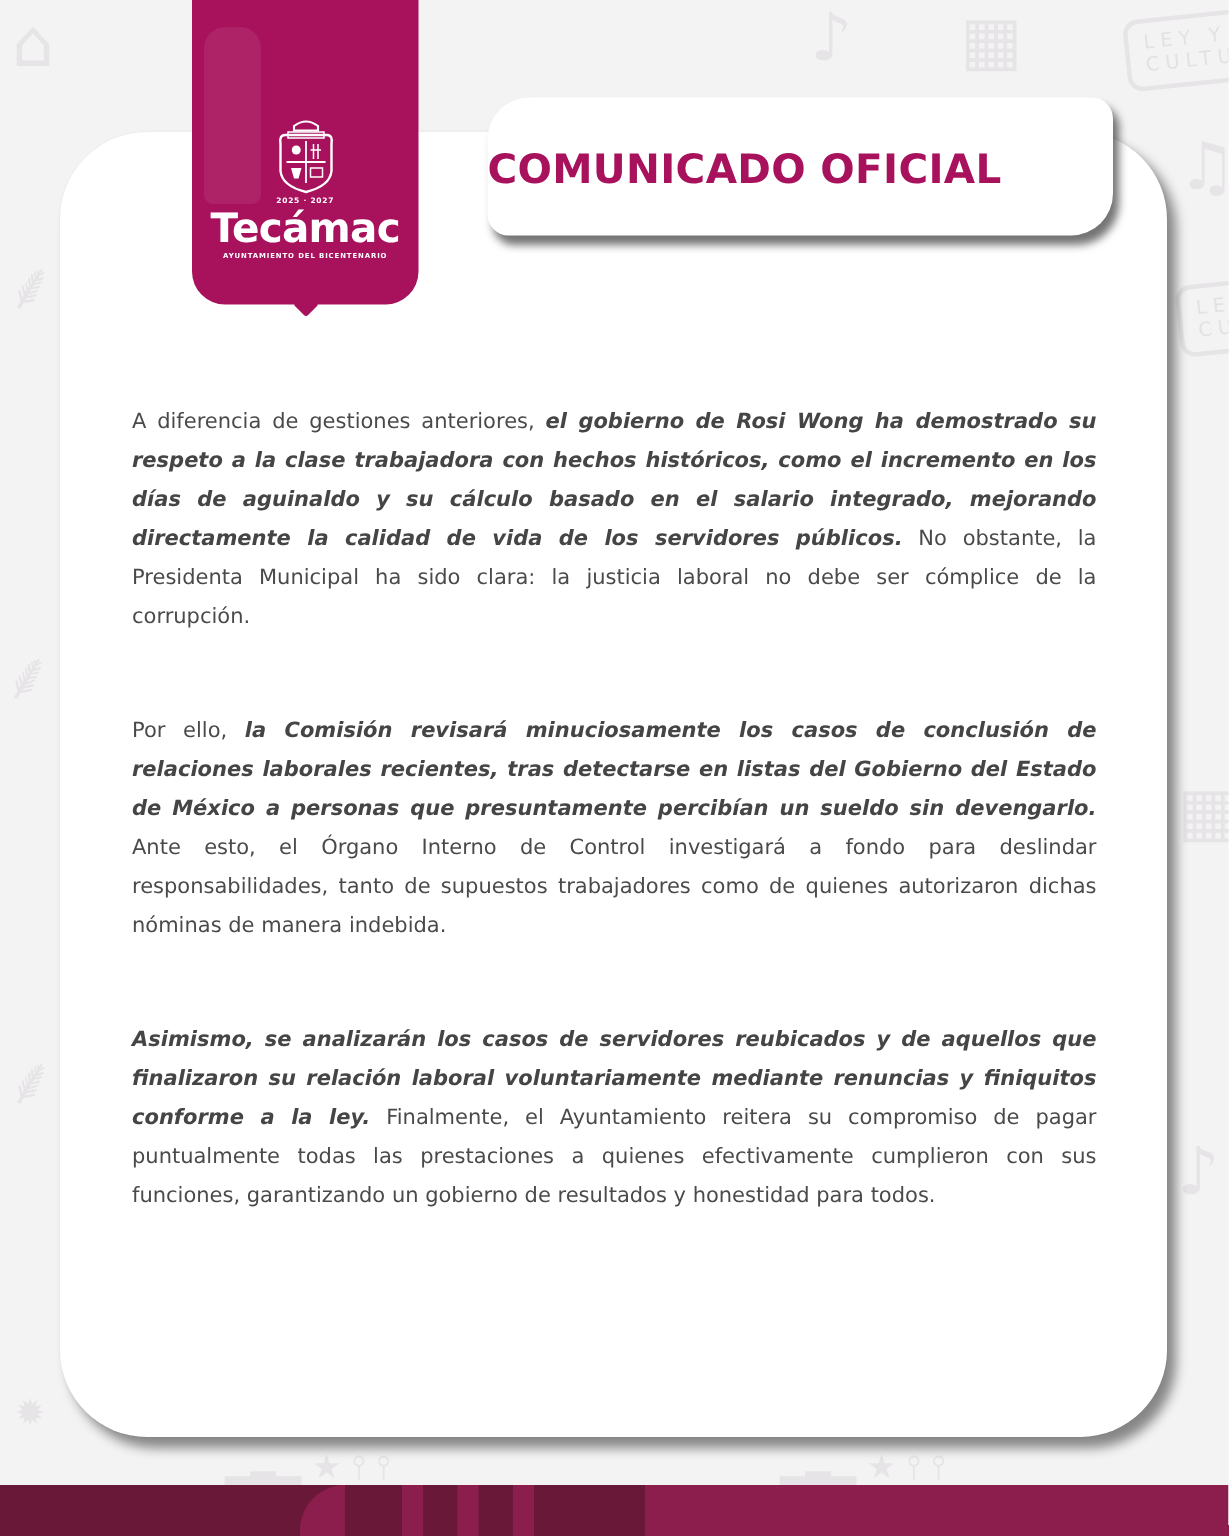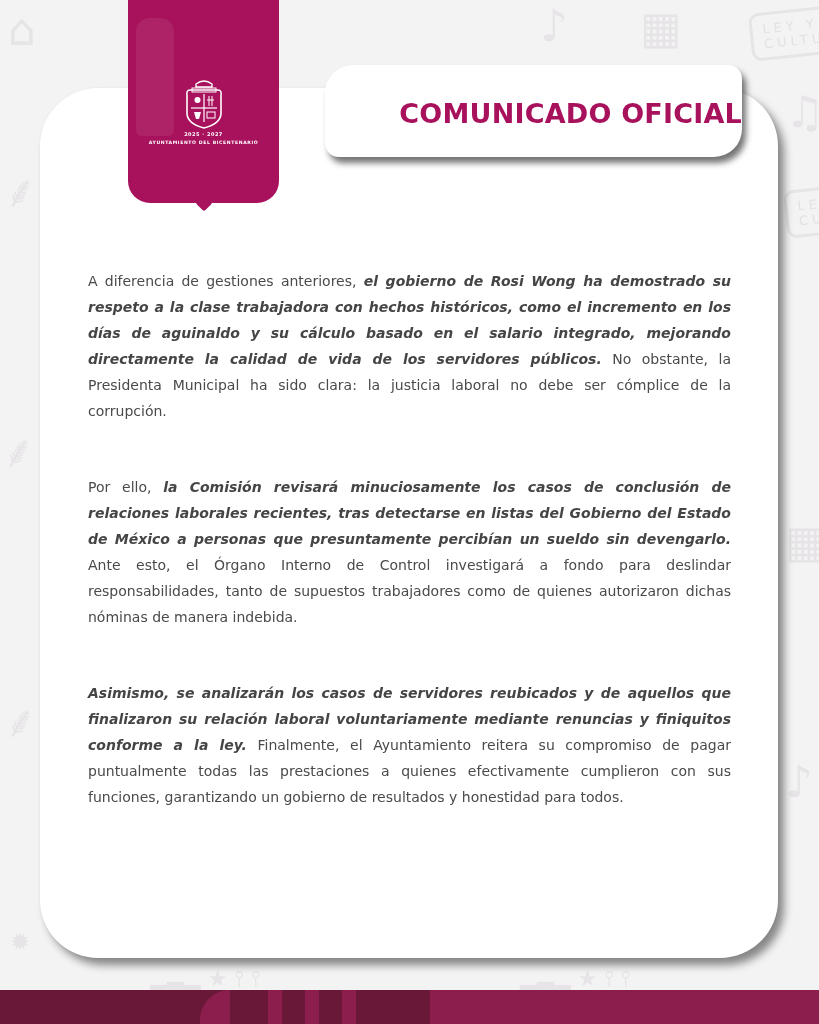--- a/index.html
+++ b/index.html
@@ -57,21 +57,21 @@
   .logo-sub {
     color: #ffffff; font-family: "DejaVu Sans", sans-serif; font-weight: bold;
     font-size: 4.6px; letter-spacing: 0.6px; margin-top: 3px;
   }
 
   
   .title-tab {
     position: absolute; left: 325px; top: 65px; width: 417px; height: 92px;
     background: #ffffff; border-radius: 28px 14px 28px 14px;
     box-shadow: 4px 6px 6px rgba(0,0,0,0.55);
-    display: flex; align-items: center; justify-content: flex-end; z-index: 4;
+    display: flex; align-items: center; justify-content: flex-start; z-index: 4;
   }
   .title-text {
     color: #a8125d; font-family: "DejaVu Sans", sans-serif; font-weight: bold;
     font-size: 27px; letter-spacing: 0.2px; margin-top: 4px;
   }
 
   
   .content {
     position: absolute; left: 88px; top: 268px; width: 643px;
     color: #4a4a4a; font-family: "DejaVu Sans", sans-serif;
@@ -123,20 +123,21 @@
       <rect x="10" y="10" width="24" height="4" fill="none" stroke="#fff" stroke-width="1"></rect>
       <line x1="22" y1="16" x2="22" y2="44" stroke="#fff" stroke-width="1.2"></line>
       <line x1="9" y1="30" x2="35" y2="30" stroke="#fff" stroke-width="1.2"></line>
       <circle cx="15.5" cy="22" r="3" fill="#fff"></circle>
       <path d="M27 18 L27 28 M30 18 L30 28 M25 22 L32 22" stroke="#fff" stroke-width="1"></path>
       <path d="M12 34 L19 34 L17 41 L14 41 Z" fill="#fff"></path>
       <rect x="25" y="34" width="8" height="6" fill="none" stroke="#fff" stroke-width="1"></rect>
     </svg>
   </div>
   <div class="crest-years">2025 · 2027</div>
+  <div class="logo-name">Tecámac</div>
   <div class="logo-sub">AYUNTAMIENTO DEL BICENTENARIO</div>
 </div>
 
 <div class="title-tab">
   <h1 class="title-text">COMUNICADO OFICIAL</h1>
 </div>
 
 <div class="content">
   <p class="para"><span>A diferencia de gestiones anteriores, </span><b>el gobierno de Rosi Wong ha demostrado su respeto a la clase trabajadora con hechos históricos, como el incremento en los días de aguinaldo y su cálculo basado en el salario integrado, mejorando directamente la calidad de vida de los servidores públicos.</b><span> No obstante, la Presidenta Municipal ha sido clara: la justicia laboral no debe ser cómplice de la corrupción.</span></p>
   <p class="para"><span>Por ello, </span><b>la Comisión revisará minuciosamente los casos de conclusión de relaciones laborales recientes, tras detectarse en listas del Gobierno del Estado de México a personas que presuntamente percibían un sueldo sin devengarlo.</b><span> Ante esto, el Órgano Interno de Control investigará a fondo para deslindar responsabilidades, tanto de supuestos trabajadores como de quienes autorizaron dichas nóminas de manera indebida.</span></p>

